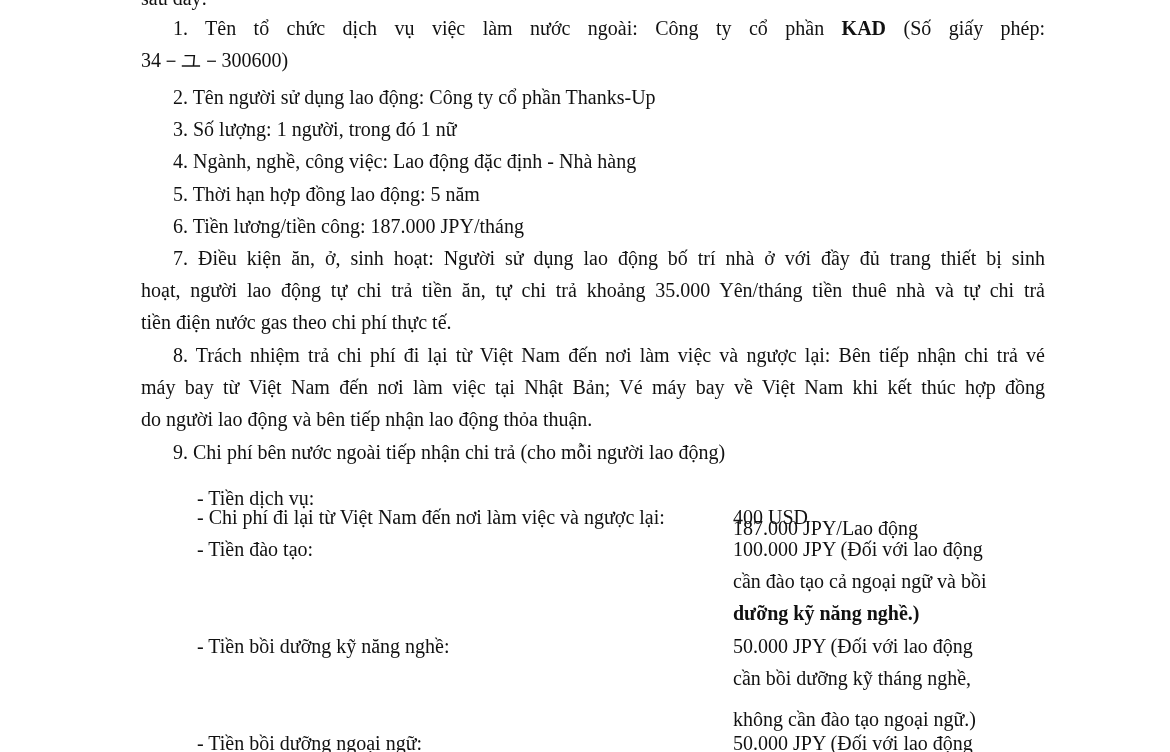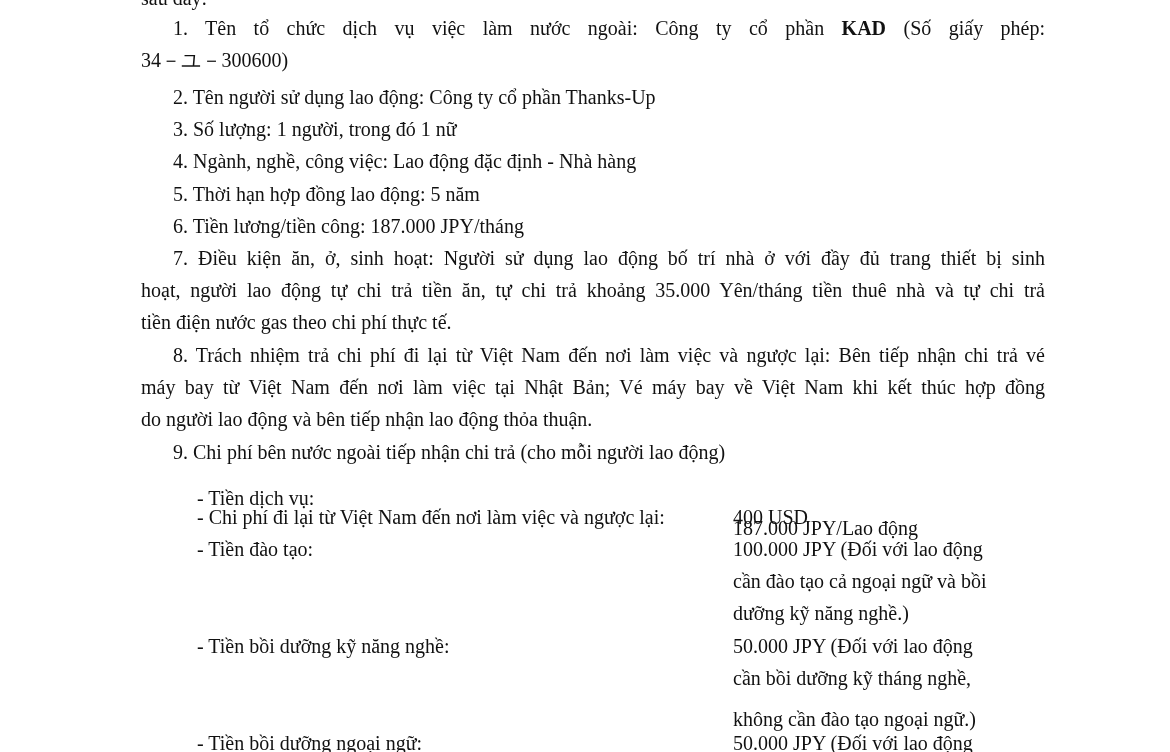--- a/index.html
+++ b/index.html
@@ -72,21 +72,21 @@
 
   <div class="line sub-label" style="top:482px;">- Tiền dịch vụ:</div>
   <div class="line sub-value" style="top:469px;margin-top:43px;">187.000 JPY/Lao động</div>
 
   <div class="line sub-label" style="top:501px;">- Chi phí đi lại từ Việt Nam đến nơi làm việc và ngược lại:</div>
   <div class="line sub-value" style="top:501px;">400 USD</div>
 
   <div class="line sub-label" style="top:533px;">- Tiền đào tạo:</div>
   <div class="line sub-value" style="top:533px;text-align:center;">100.000 JPY (Đối với lao động</div>
   <div class="line sub-value" style="top:565px;">cần đào tạo cả ngoại ngữ và bồi</div>
-  <div class="line sub-value" style="top:597px;">dưỡng kỹ năng nghề.)</div>
+  <div class="line sub-value" style="top:597px;font-weight:bold;">dưỡng kỹ năng nghề.)</div>
 
   <div class="line sub-label" style="top:630px;text-align:right;">- Tiền bồi dưỡng kỹ năng nghề:</div>
   <div class="line sub-value" style="top:630px;">50.000 JPY (Đối với lao động</div>
   <div class="line sub-value" style="top:662px;">cần bồi dưỡng kỹ tháng nghề,</div>
   <div class="line sub-value" style="top:703px;text-align:right;">không cần đào tạo ngoại ngữ.)</div>
 
   <div class="line sub-label" style="top:727px;">- Tiền bồi dưỡng ngoại ngữ:</div>
   <div class="line sub-value" style="top:727px;">50.000 JPY (Đối với lao động</div>
 
 </div>

